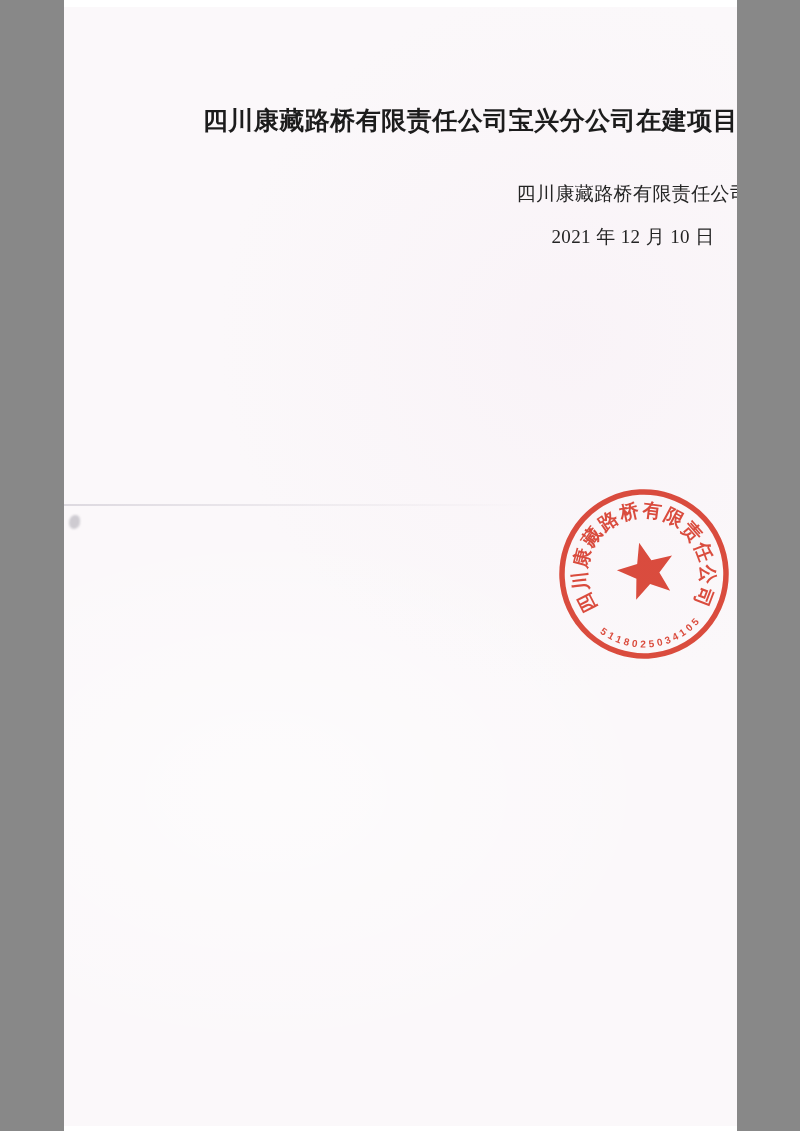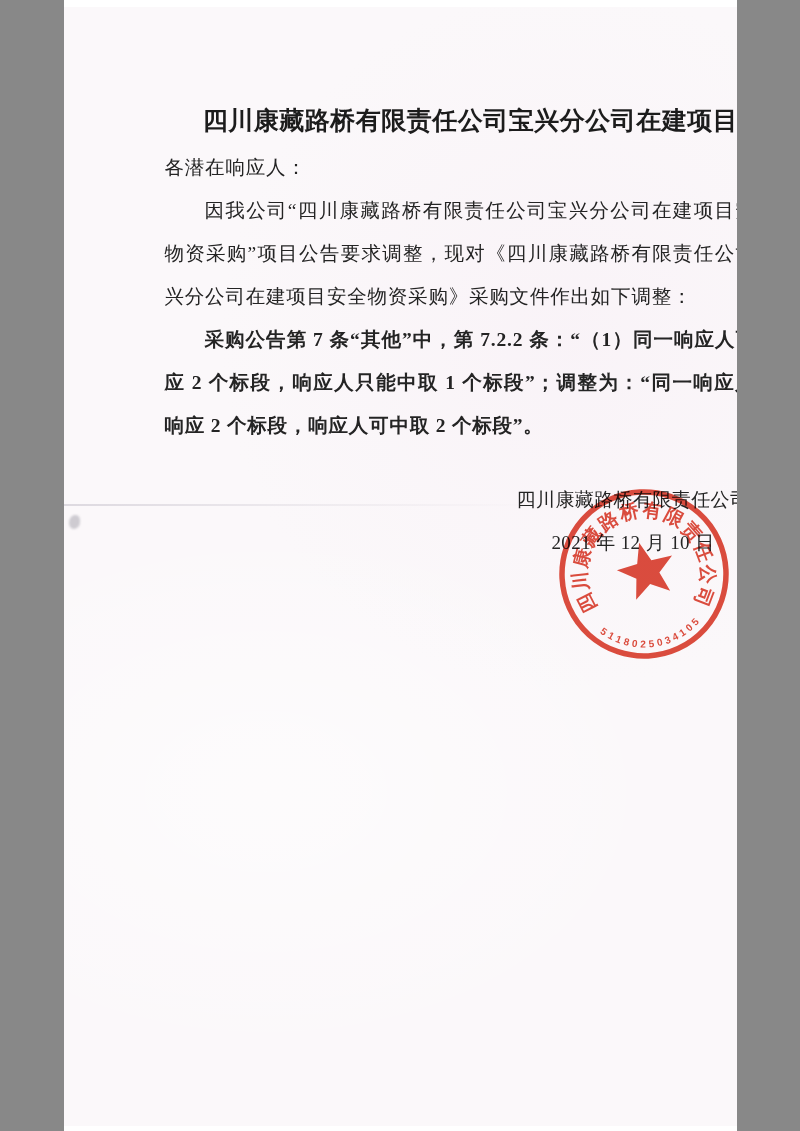--- a/index.html
+++ b/index.html
@@ -105,25 +105,20 @@
   <div class="scan-edge-top"></div>
   <div class="scan-crease-line"></div>
   <div class="scan-mark-left"></div>
   <div class="scan-smudge-right"></div>
 
   <div class="doc">
     <div class="doc-title">
       <div>四川康藏路桥有限责任公司宝兴分公司在建项目</div>
     </div>
 
-    <div class="doc-body">
-      <p>各潜在响应人：</p>
-      <p class="para-indent">因我公司“四川康藏路桥有限责任公司宝兴分公司在建项目安全物资采购”项目公告要求调整，现对《四川康藏路桥有限责任公司宝兴分公司在建项目安全物资采购》采购文件作出如下调整：</p>
-      <p class="para-indent para-bold">采购公告第 7 条“其他”中，第 7.2.2 条：“（1）同一响应人可响应 2 个标段，响应人只能中取 1 个标段”；调整为：“同一响应人可响应 2 个标段，响应人可中取 2 个标段”。</p>
-    </div>
 
     <div class="signature-block">
       <div>四川康藏路桥有限责任公司</div>
       <div>2021 年 12 月 10 日</div>
     </div>
   </div>
 
   <div class="seal">
     <svg viewBox="0 0 200 200">
       <g id="seal-rot" transform="translate(100 100) rotate(-3)">

